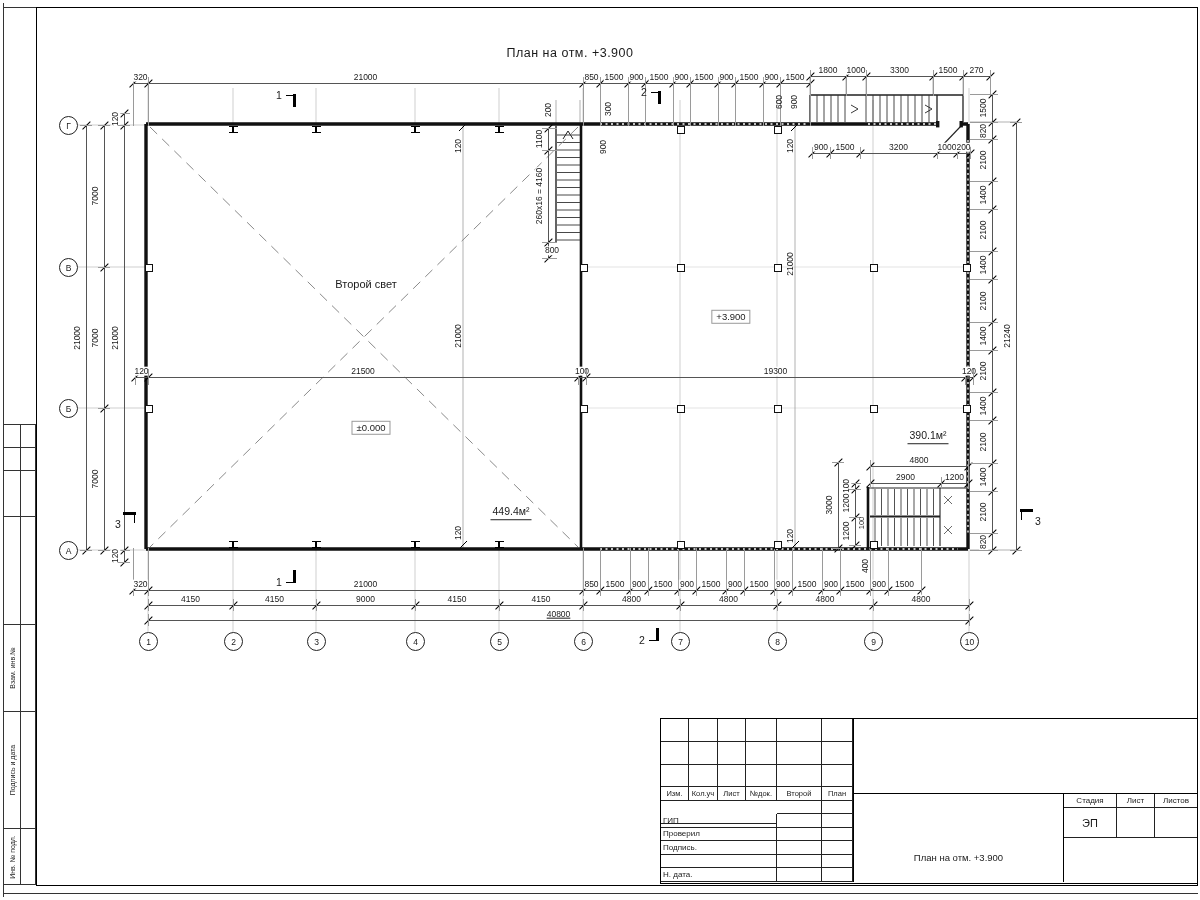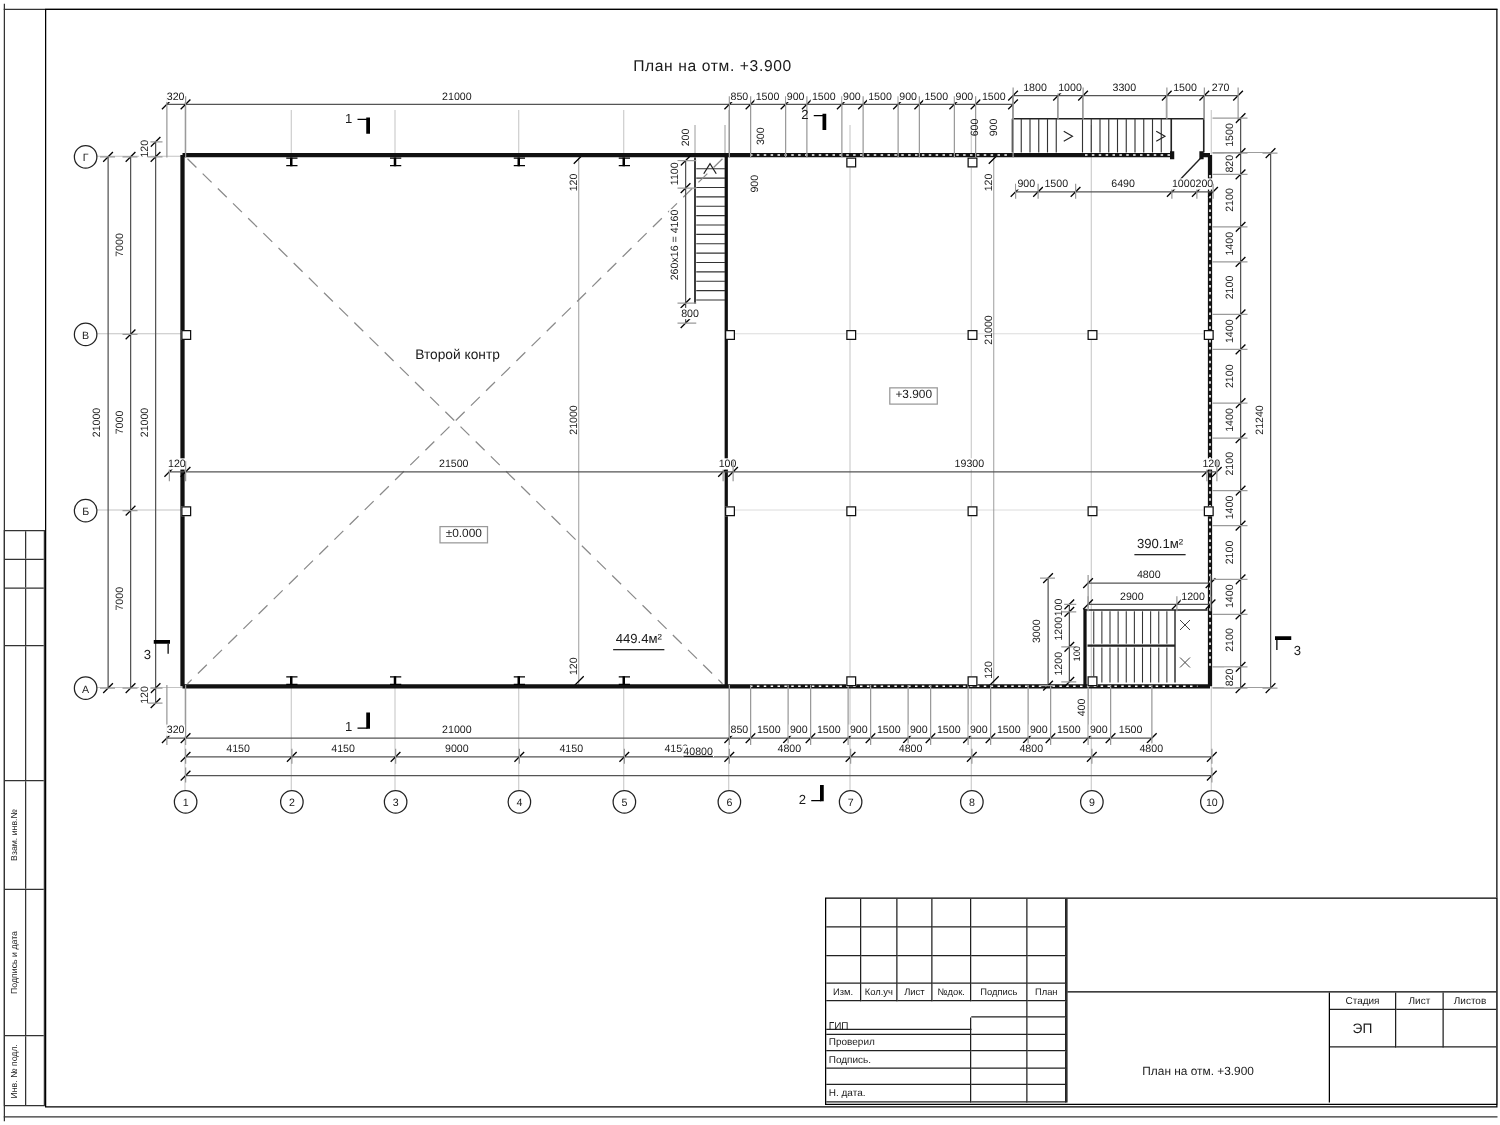--- a/index.html
+++ b/index.html
@@ -172,21 +172,21 @@
       <div class="wit" style="left: 990px; top: 70px; width: 0.8px; height: 26px;"></div>
       <div class="dline" style="left: 812px; top: 153px; width: 158px; height: 1px;"></div>
       <div class="tick" style="left: 806.5px; top: 153px;"></div>
       <div class="wit" style="left: 812px; top: 147px; width: 0.8px; height: 12px;"></div>
       <div class="dlab" style="left: 821px; top: 152px;">900</div>
       <div class="tick" style="left: 824.5px; top: 153px;"></div>
       <div class="wit" style="left: 830px; top: 147px; width: 0.8px; height: 12px;"></div>
       <div class="dlab" style="left: 845px; top: 152px;">1500</div>
       <div class="tick" style="left: 854.5px; top: 153px;"></div>
       <div class="wit" style="left: 860px; top: 147px; width: 0.8px; height: 12px;"></div>
-      <div class="dlab" style="left: 898.5px; top: 152px;">6490</div>
+      <div class="dlab" style="left: 898.5px; top: 152px;">3200</div>
       <div class="tick" style="left: 931.5px; top: 153px;"></div>
       <div class="wit" style="left: 937px; top: 147px; width: 0.8px; height: 12px;"></div>
       <div class="dlab" style="left: 947px; top: 152px;">1000</div>
       <div class="tick" style="left: 951.5px; top: 153px;"></div>
       <div class="wit" style="left: 957px; top: 147px; width: 0.8px; height: 12px;"></div>
       <div class="dlab" style="left: 963.5px; top: 152px;">200</div>
       <div class="tick" style="left: 964.5px; top: 153px;"></div>
       <div class="wit" style="left: 970px; top: 147px; width: 0.8px; height: 12px;"></div>
       <div class="dline" style="left: 135px; top: 377px; width: 838px; height: 1px;"></div>
       <div class="tick" style="left: 129.5px; top: 377px;"></div>
@@ -283,21 +283,21 @@
       <div class="wit" style="left: 777px; top: 599px; width: 0.8px; height: 12px;"></div>
       <div class="dlab" style="left: 825px; top: 604px;">4800</div>
       <div class="tick" style="left: 867.5px; top: 605px;"></div>
       <div class="wit" style="left: 873px; top: 599px; width: 0.8px; height: 12px;"></div>
       <div class="dlab" style="left: 921px; top: 604px;">4800</div>
       <div class="tick" style="left: 963.5px; top: 605px;"></div>
       <div class="wit" style="left: 969px; top: 599px; width: 0.8px; height: 12px;"></div>
       <div class="dline" style="left: 148px; top: 620px; width: 821px; height: 1px;"></div>
       <div class="tick" style="left: 142.5px; top: 620px;"></div>
       <div class="wit" style="left: 148px; top: 614px; width: 0.8px; height: 12px;"></div>
-      <div class="dlab" style="left: 558.5px; top: 606px; text-decoration: underline;">40800</div>
+      <div class="dlab" style="left: 558.5px; top: 619px; text-decoration: underline;">40800</div>
       <div class="tick" style="left: 963.5px; top: 620px;"></div>
       <div class="wit" style="left: 969px; top: 614px; width: 0.8px; height: 12px;"></div>
       <div class="dline" style="left: 870px; top: 466px; width: 98px; height: 1px;"></div>
       <div class="tick" style="left: 864.5px; top: 466px;"></div>
       <div class="wit" style="left: 870px; top: 460px; width: 0.8px; height: 26px;"></div>
       <div class="dlab" style="left: 919px; top: 465px;">4800</div>
       <div class="tick" style="left: 962.5px; top: 466px;"></div>
       <div class="wit" style="left: 968px; top: 460px; width: 0.8px; height: 26px;"></div>
       <div class="dline" style="left: 870px; top: 483px; width: 98px; height: 1px;"></div>
       <div class="tick" style="left: 864.5px; top: 483px;"></div>
@@ -411,21 +411,21 @@
       <div class="wit" style="left: 849px; top: 517px; width: 12px; height: 0.8px;"></div>
       <div class="dlabv" style="left: 847px; top: 531px;">1200</div>
       <div class="tick" style="left: 849.5px; top: 545px;"></div>
       <div class="wit" style="left: 849px; top: 545px; width: 12px; height: 0.8px;"></div>
       <div class="dline" style="left: 838px; top: 462px; width: 1px; height: 86px;"></div>
       <div class="tick" style="left: 832.5px; top: 462px;"></div>
       <div class="wit" style="left: 832px; top: 462px; width: 12px; height: 0.8px;"></div>
       <div class="dlabv" style="left: 830px; top: 505px;">3000</div>
       <div class="tick" style="left: 832.5px; top: 548px;"></div>
       <div class="wit" style="left: 832px; top: 548px; width: 12px; height: 0.8px;"></div>
-      <div class="flab" style="left: 366px; top: 284px; font-size: 11px;">Второй контр</div>
+      <div class="flab" style="left: 366px; top: 284px; font-size: 11px;">Второй свет</div>
       <div class="flab box" style="left: 731px; top: 317px; font-size: 9.5px;">+3.900</div>
       <div class="flab box" style="left: 371px; top: 428px; font-size: 9.5px;">±0.000</div>
       <div class="flab und" style="left: 511px; top: 513px; font-size: 10.5px;">449.4м²</div>
       <div class="flab und" style="left: 928px; top: 437px; font-size: 10.5px;">390.1м²</div>
       <div class="flab rot" style="left: 549px; top: 110px; font-size: 8.5px;">200</div>
       <div class="flab rot" style="left: 609px; top: 109px; font-size: 8.5px;">300</div>
       <div class="flab rot" style="left: 780px; top: 102px; font-size: 8.5px;">600</div>
       <div class="flab rot" style="left: 795px; top: 102px; font-size: 8.5px;">900</div>
       <div class="flab rot" style="left: 604px; top: 147px; font-size: 8.5px;">900</div>
       <div class="flab rot" style="left: 459px; top: 146px; font-size: 8.5px;">120</div>
@@ -531,21 +531,21 @@
         <div class="c"></div>
         <div class="c"></div>
         <div class="c"></div>
         <div class="c"></div>
         <div class="c"></div>
         <div class="c"></div>
         <div class="c">Изм.</div>
         <div class="c">Кол.уч</div>
         <div class="c">Лист</div>
         <div class="c">№док.</div>
-        <div class="c">Подпись</div>
+        <div class="c">Второй</div>
         <div class="c">План</div>
         <div class="c lbl" style="grid-column: 1 / span 4; margin-top: 22px;">Нач. отд.</div>
         <div class="c"></div>
         <div class="c"></div>
         <div class="c lbl" style="grid-column: 1 / span 4;">ГИП</div>
         <div class="c"></div>
         <div class="c"></div>
         <div class="c lbl" style="grid-column: 1 / span 4;">Проверил</div>
         <div class="c"></div>
         <div class="c"></div>

